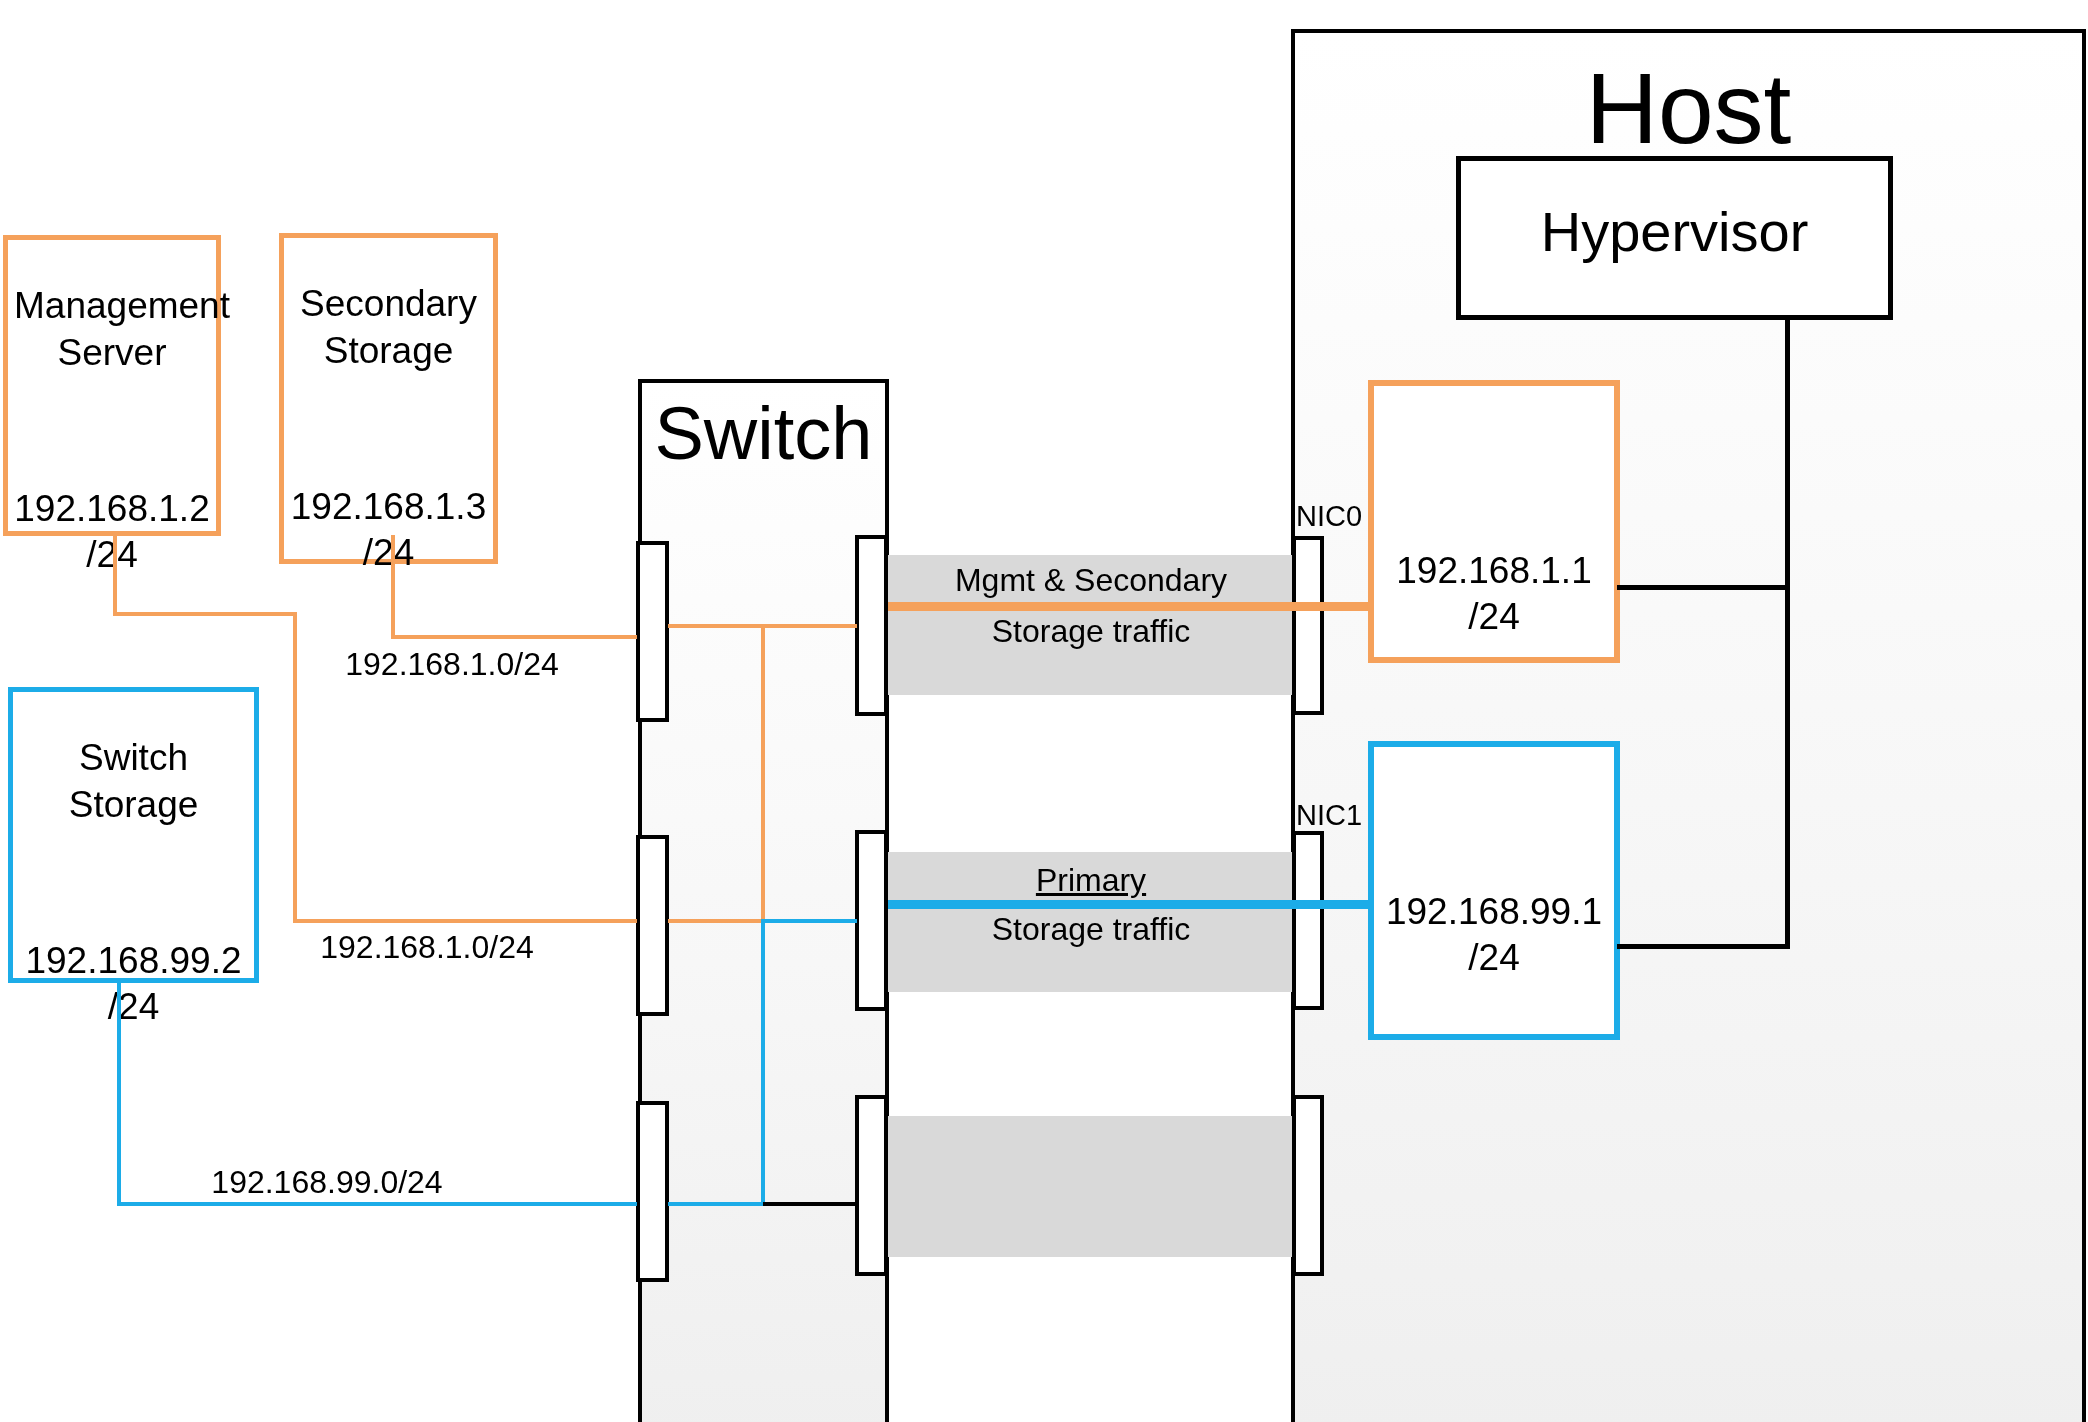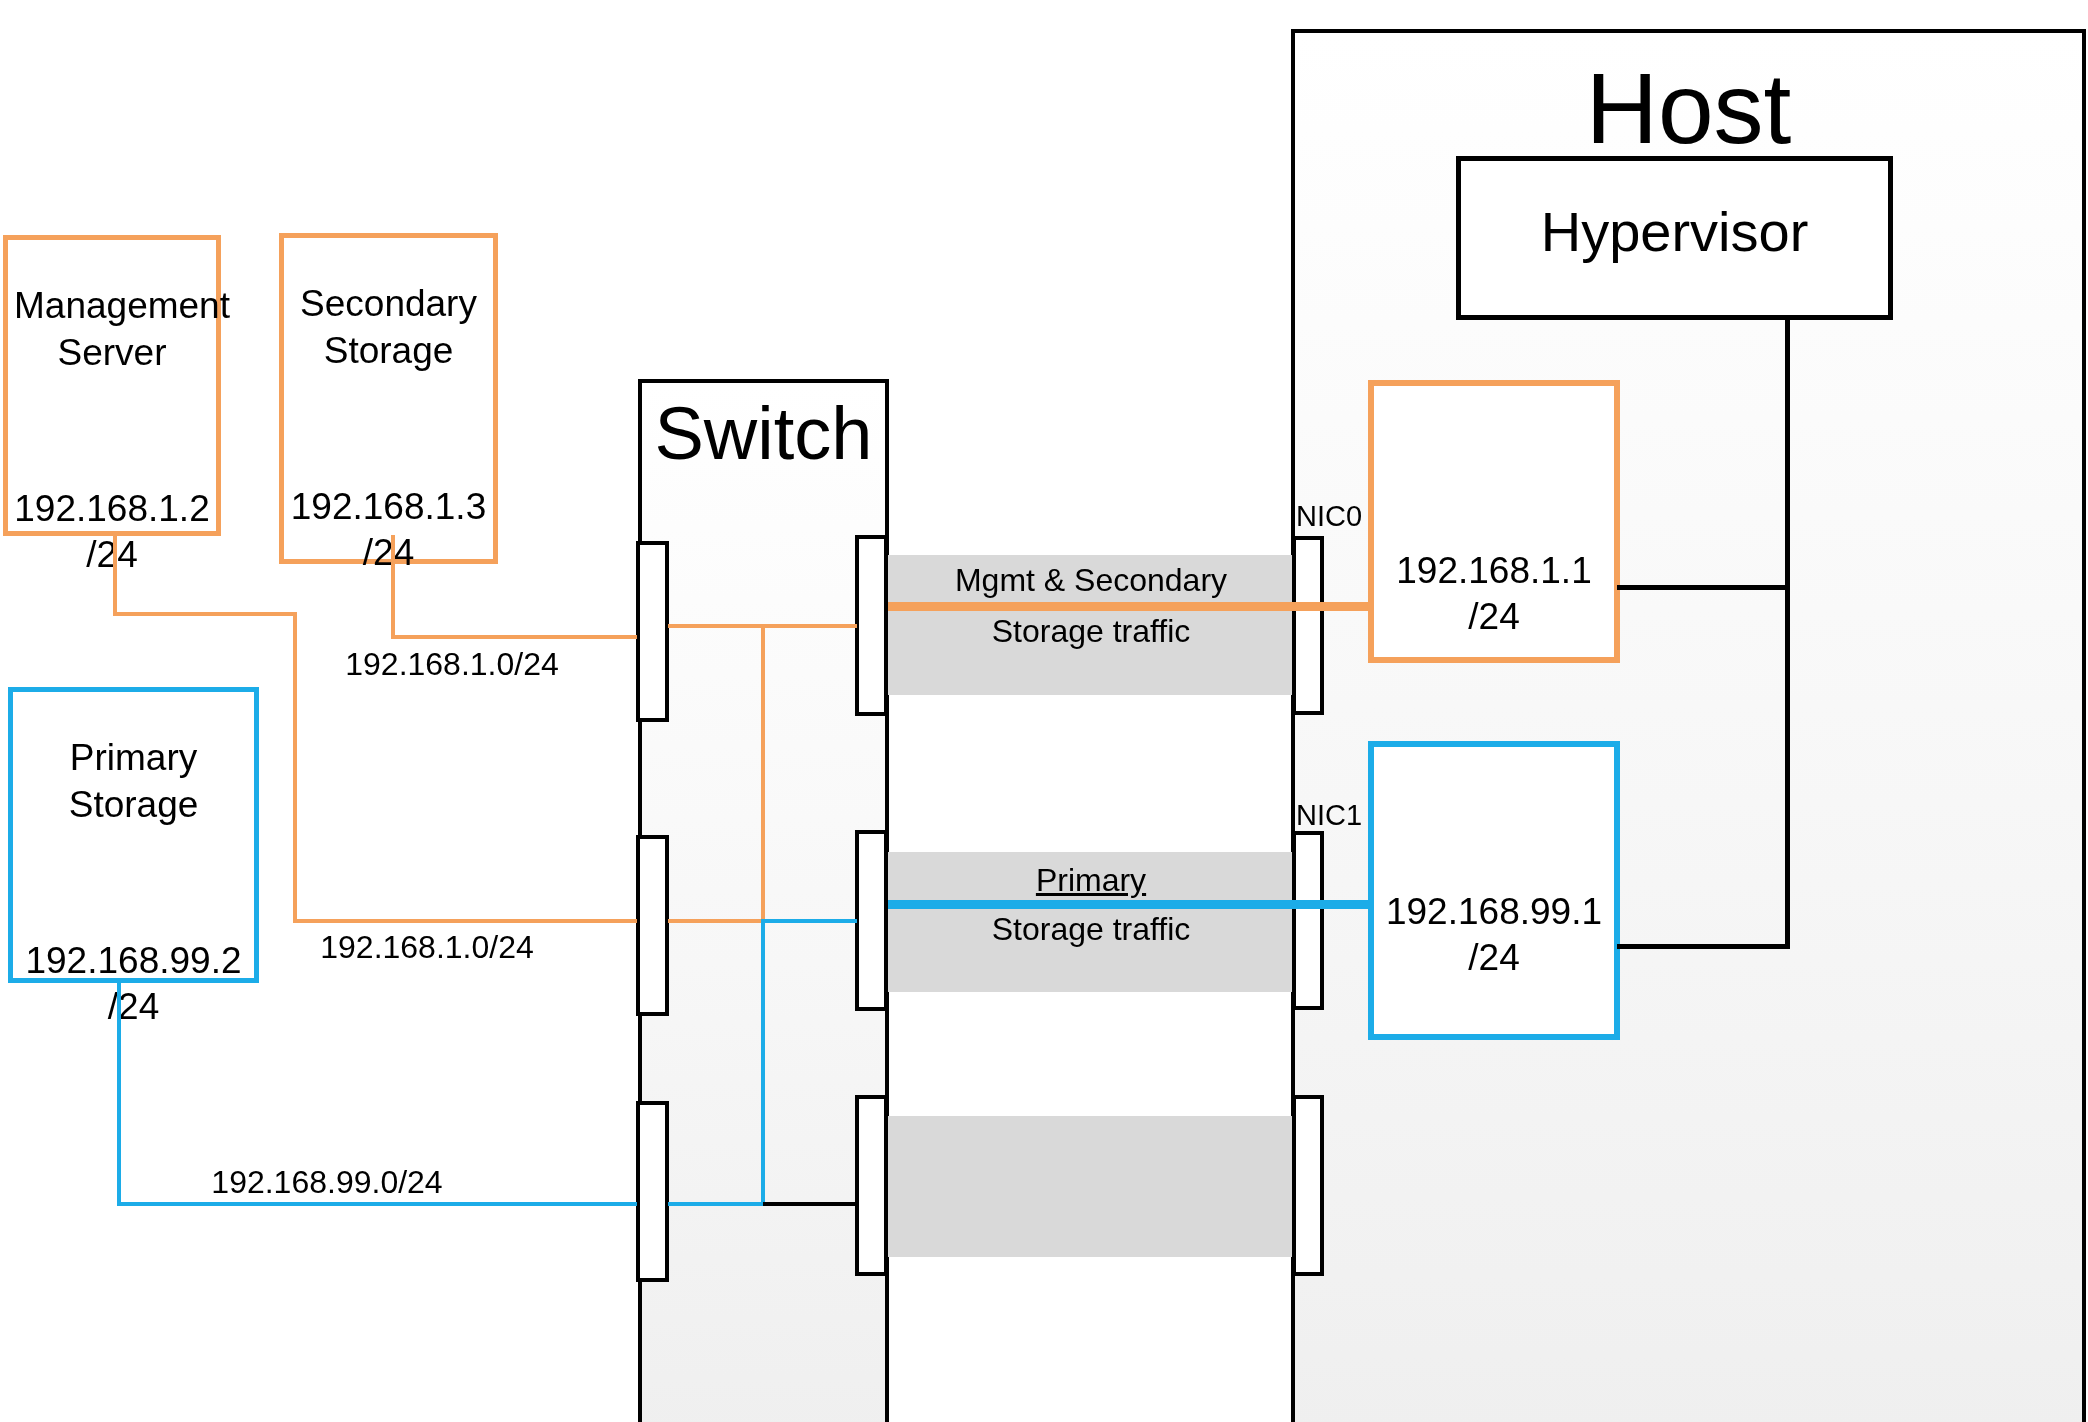--- a/index.html
+++ b/index.html
@@ -73,21 +73,21 @@
 
   <div class="node orange-border" style="left:279px;top:233px;width:219px;height:331px;">
     <div class="node-title">Secondary Storage</div>
     <div class="node-ip">
       <span style="display:block;">192.168.1.3</span>
       <span style="display:block;">/24</span>
     </div>
   </div>
 
   <div class="node blue-border" style="left:8px;top:687px;width:251px;height:296px;">
-    <div class="node-title">Primary Storage</div>
+    <div class="node-title">Switch Storage</div>
     <div class="node-ip">
       <span style="display:block;">192.168.99.2</span>
       <span style="display:block;">/24</span>
     </div>
   </div>
 
   <div class="node z-top" style="left:1368px;top:380px;width:252px;height:283px;border:6px solid var(--orange);">
     <div class="node-ip" style="top:118px;">
       <span style="display:block;">192.168.1.1</span>
       <span style="display:block;">/24</span>

